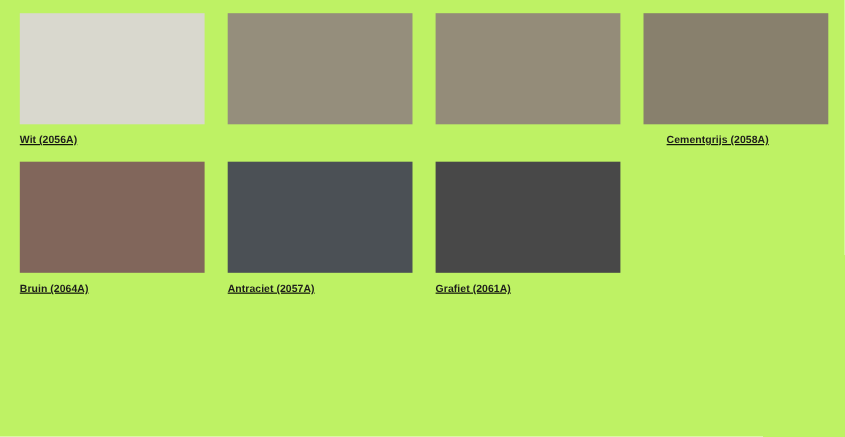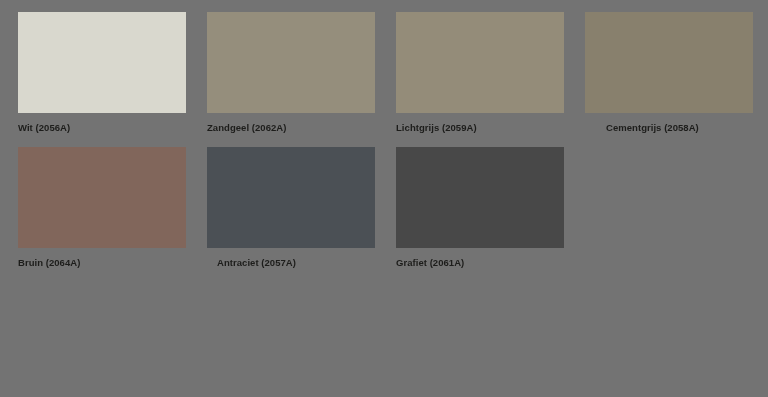--- a/index.html
+++ b/index.html
@@ -58,45 +58,43 @@
     line-height: 12px;
     color: #1d1d1b;
     letter-spacing: 0.05px;
     white-space: nowrap;
     font-family: "Liberation Sans", "DejaVu Sans", sans-serif;
   }
 </style>
 </head>
 <body>
 
-<div class="swatch-board" style="background: #737373;">
+<div class="swatch-board" style="background: #bef264; text-decoration: underline;">
   <div class="swatch-grid" id="swatch-grid">
       <div class="swatch-cell">
         <div class="swatch-chip" style="background-color: rgb(217, 216, 206);"></div>
         <div class="swatch-label" style="color: rgb(29, 29, 27);">Wit (2056A)</div>
       </div>
       <div class="swatch-cell">
         <div class="swatch-chip" style="background-color: rgb(149, 142, 124);"></div>
-        <div class="swatch-label" style="color: rgb(29, 29, 27);">Zandgeel (2062A)</div>
       </div>
       <div class="swatch-cell">
         <div class="swatch-chip" style="background-color: rgb(148, 140, 121);"></div>
-        <div class="swatch-label" style="color: rgb(29, 29, 27);">Lichtgrijs (2059A)</div>
       </div>
       <div class="swatch-cell">
         <div class="swatch-chip" style="background-color: rgb(136, 128, 109);"></div>
         <div class="swatch-label" style="color: rgb(29, 29, 27); margin-left: 21px;">Cementgrijs (2058A)</div>
       </div>
       <div class="swatch-cell">
         <div class="swatch-chip" style="background-color: rgb(129, 102, 91);"></div>
         <div class="swatch-label" style="color: rgb(29, 29, 27);">Bruin (2064A)</div>
       </div>
       <div class="swatch-cell">
         <div class="swatch-chip" style="background-color: rgb(75, 80, 85);"></div>
-        <div class="swatch-label" style="color: rgb(29, 29, 27); margin-left: 10px;">Antraciet (2057A)</div>
+        <div class="swatch-label" style="color: rgb(29, 29, 27);">Antraciet (2057A)</div>
       </div>
       <div class="swatch-cell">
         <div class="swatch-chip" style="background-color: rgb(72, 72, 72);"></div>
         <div class="swatch-label" style="color: rgb(29, 29, 27);">Grafiet (2061A)</div>
       </div>
       <div class="swatch-cell is-empty"></div>
       <div class="swatch-cell is-empty"></div>
       <div class="swatch-cell is-empty"></div>
     </div>
 </div>

